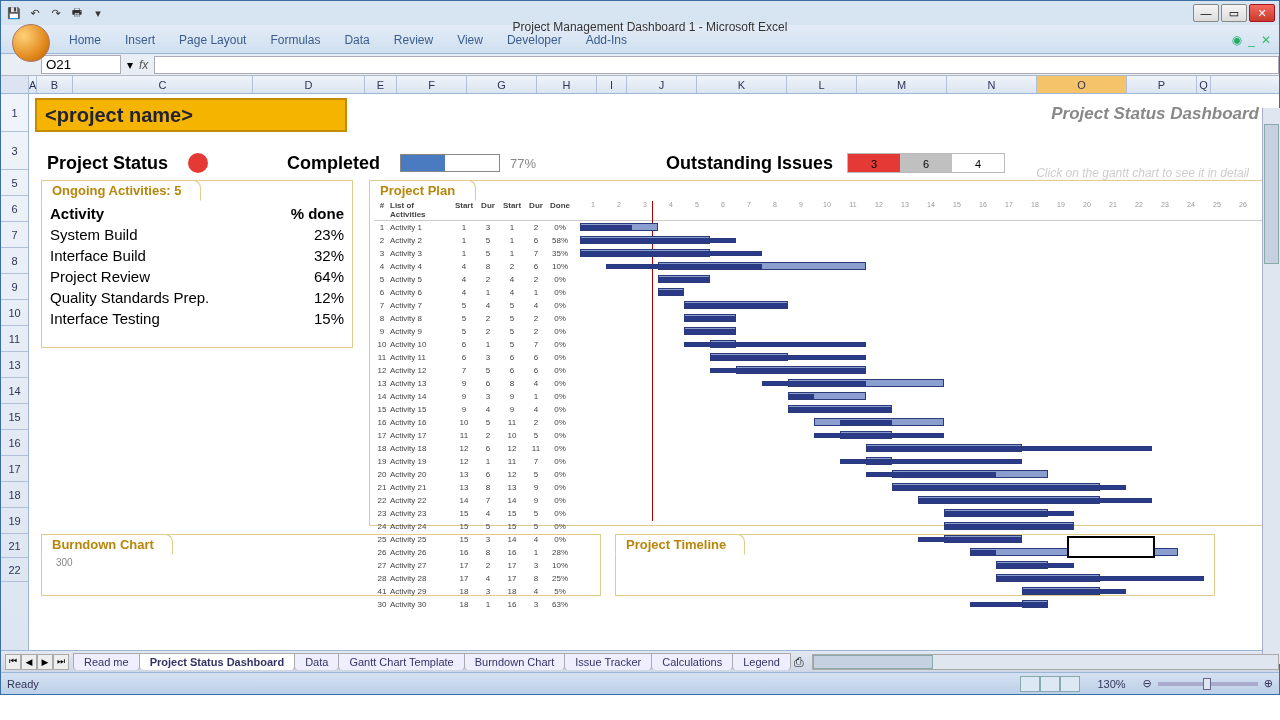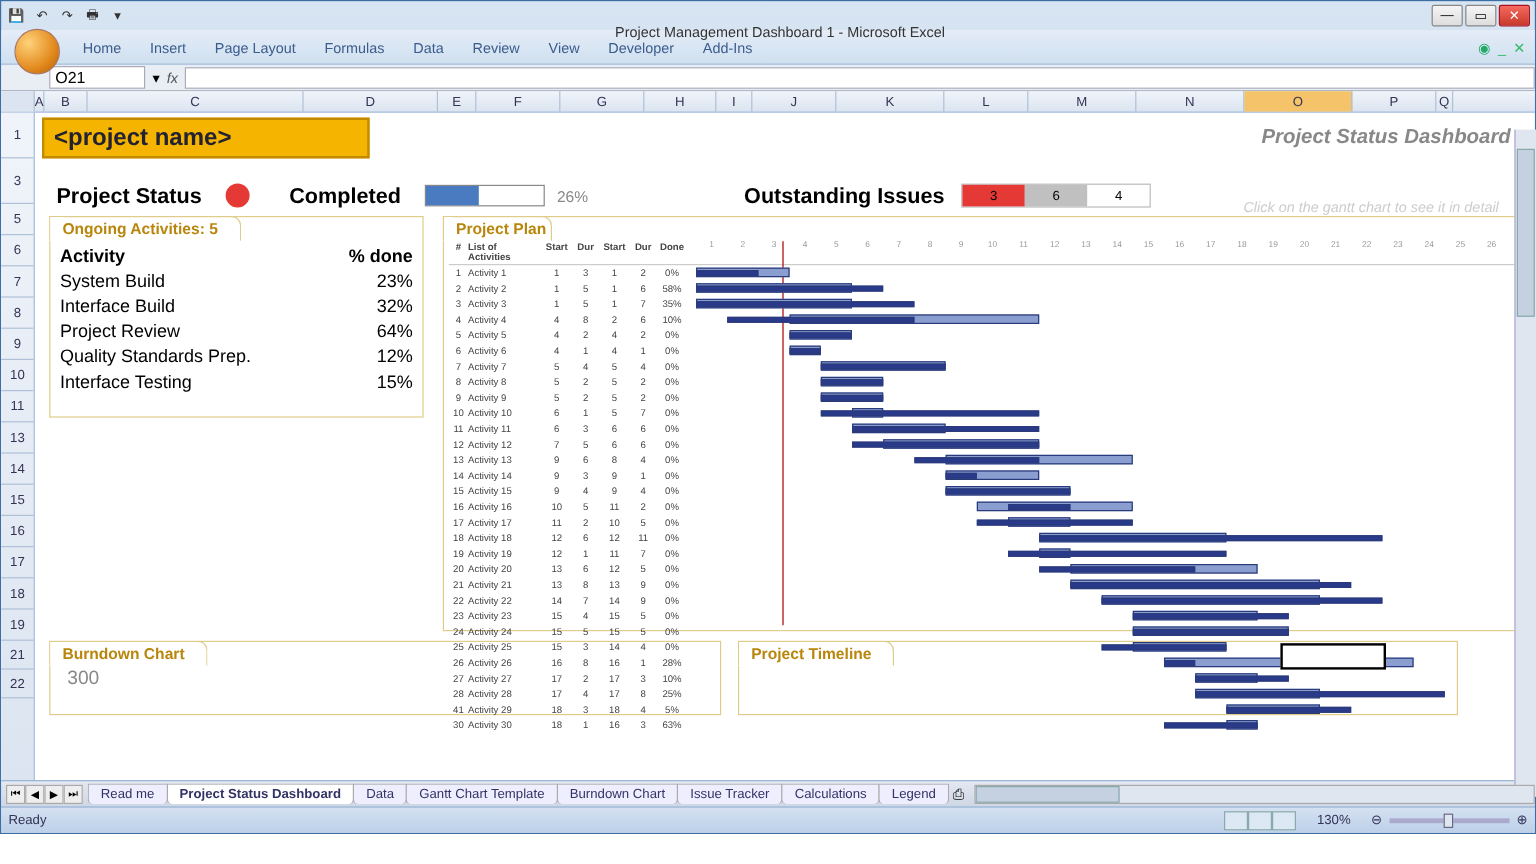--- a/index.html
+++ b/index.html
@@ -29,40 +29,40 @@
 .corner { width: 28px; border-right: 1px solid #b0c0d8; background: #dbe4f0; }
 .ch { border-right: 1px solid #b0c0d8; text-align: center; line-height: 18px; color: #335; }
 .ch.sel { background: #f4c36a; }
 
 .grid { display: flex; height: 556px; background:#fff; }
 .rowhdrs { width: 28px; background: linear-gradient(#f0f4fa,#dbe4f0); border-right: 1px solid #9cb6d6; font-size: 11px; }
 .rh { height: 24px; border-bottom: 1px solid #b0c0d8; text-align: center; line-height: 24px; color: #335; }
 .rh.tall { height: 38px; line-height: 38px; }
 .sheet { flex: 1; position: relative; overflow: hidden; }
 
-.projname { position: absolute; top: 4px; left: 6px; width: 273px; height: 34px; background: #f4b400; border: 2px solid #c38b00; display: flex; align-items: center; padding: 0 8px; font-size: 20px; font-weight: bold; color: #223; }
+.projname { position: absolute; top: 4px; left: 6px; width: 312px; height: 34px; background: #f4b400; border: 2px solid #c38b00; display: flex; align-items: center; padding: 0 8px; font-size: 20px; font-weight: bold; color: #223; }
 .dashtitle { position: absolute; top: 10px; right: 20px; font-style: italic; font-weight: bold; color: #888; font-size: 17px; }
 .statusrow { position: absolute; top: 54px; left: 18px; right: 10px; height: 30px; display: flex; align-items: center; font-size: 18px; font-weight: bold; }
 .statusdot { width: 20px; height: 20px; border-radius: 50%; background: #e53935; margin-left: 20px; }
 .completed-bar { width: 100px; height: 18px; border: 1px solid #888; margin-left: 20px; display: flex; }
 .completed-fill { background: #4a7abf; }
 .completed-pct { margin-left: 10px; color: #888; font-size: 13px; font-weight: normal; }
 .oi-box { display: inline-flex; margin-left: 14px; border: 1px solid #bbb; height: 20px; font-size: 11px; font-weight: normal; }
 .oi-seg { width: 52px; text-align: center; line-height: 20px; }
 .oi-seg.red { background: #e53935; color: #000; }
 .oi-seg.gray { background: #c0c0c0; }
 .panel { position: absolute; border: 1px solid #e0cc8a; }
 .panel-tab { position: absolute; top: -1px; left: -1px; background: #fff; border: 1px solid #e0cc8a; border-bottom: 1px solid #fff; border-radius: 0 8px 0 0; padding: 2px 18px 2px 10px; font-size: 13px; color: #b8860b; font-weight: bold; z-index:1; }
 .panel-body { padding: 22px 8px 4px; font-size: 14px; }
 .act-hdr { display: flex; font-weight: bold; font-size: 15px; padding: 2px 0; }
 .act-row { display: flex; font-size: 15px; padding: 2px 0; }
 .act-row span:first-child, .act-hdr span:first-child { flex: 1; }
 .iss-row { font-size: 15px; padding: 3px 0; }
 .ganttwrap { position: absolute; top: 86px; left: 340px; right: 10px; bottom: 36px; border: 1px solid #e0cc8a; }
-.gantt-tab { position:absolute; top:-1px; left:-1px; background:#fff; border:1px solid #e0cc8a; border-bottom:1px solid #fff; border-radius:0 8px 0 0; padding:2px 4px 2px 10px; font-size:13px; color:#b8860b; font-weight:bold; z-index:1;}
+.gantt-tab { position:absolute; top:-1px; left:-1px; background:#fff; border:1px solid #e0cc8a; border-bottom:1px solid #fff; border-radius:0 8px 0 0; padding:2px 20px 2px 10px; font-size:13px; color:#b8860b; font-weight:bold; z-index:1;}
 .gantt-hint { position:absolute; top:72px; right:30px; color:#ccc; font-style:italic; font-size:12px; }
 .gantt-body { padding: 20px 4px 2px; font-size: 8px; color: #444; position:relative; height:100%; }
 .gantt-hdr { display:flex; font-weight:bold; font-size:8px; border-bottom:1px solid #ccc; padding-bottom:1px;}
 .gc { text-align:center; }
 .gc.n{width:16px;} .gc.a{width:60px;text-align:left;} .gc.s{width:28px;} .gc.d{width:20px;} .gc.s2{width:28px;} .gc.d2{width:20px;} .gc.dn{width:28px;}
 .gantt-days { display:flex; position:absolute; left:210px; top:20px; font-size:7px; color:#999;}
 .gantt-days span{ width:26px; text-align:center;}
 .grow { display:flex; height:13px; align-items:center; }
 .gbar-area { position:relative; flex:1; height:10px; margin-left:6px;}
 .gbar { position:absolute; height:8px; background:#8a9ed0; border:1px solid #2a3a7a; top:0;}
@@ -173,25 +173,25 @@
         <div class="rh">21</div>
         <div class="rh">22</div>
       </div>
   <div class="sheet">
    <div class="projname">&lt;project name&gt;</div>
    <div class="dashtitle">Project Status Dashboard</div>
    <div class="gantt-hint">Click on the gantt chart to see it in detail</div>
    <div class="statusrow">
     <span>Project Status</span>
     <div class="statusdot"></div>
-    <span style="margin-left:33px;">Completed</span>
+    <span style="margin-left:79px;">Completed</span>
     <div class="completed-bar">
      <div class="completed-fill" id="cfill" style="width: 45%;"></div>
     </div>
-    <span class="completed-pct">26%</span>
+    <span class="completed-pct">77%</span>
     <span style="margin-left:130px;">Outstanding Issues</span>
     <div class="oi-box">
      <div class="oi-seg red">3</div>
      <div class="oi-seg gray">6</div>
      <div class="oi-seg">4</div>
     </div>
    </div>
 
    <div class="panel" style="top:86px; left:12px; width:312px; height:168px;">
     <div class="panel-tab">Ongoing Activities: 5</div>
@@ -221,21 +221,21 @@
                 <span>Interface Testing</span>
                 <span>15%</span>
               </div>
             </div>
     </div>
    </div>
 
 
    <div class="panel" style="top:440px; left:12px; width:560px; height:62px;">
     <div class="panel-tab">Burndown Chart</div>
-    <div class="panel-body" style="font-size:16px;color:#888;padding-left:14px;">300</div>
+    <div class="panel-body" style="font-size:10px;color:#888;padding-left:14px;">300</div>
    </div>
 
    <div class="panel" style="top:440px; left:586px; width:600px; height:62px;">
     <div class="panel-tab">Project Timeline</div>
    </div>
 
    <div class="ganttwrap" style="bottom:auto;height:346px;">
     <div class="gantt-tab">Project Plan</div>
     <div class="gantt-body">
      <div class="gantt-hdr" id="ghdr">

